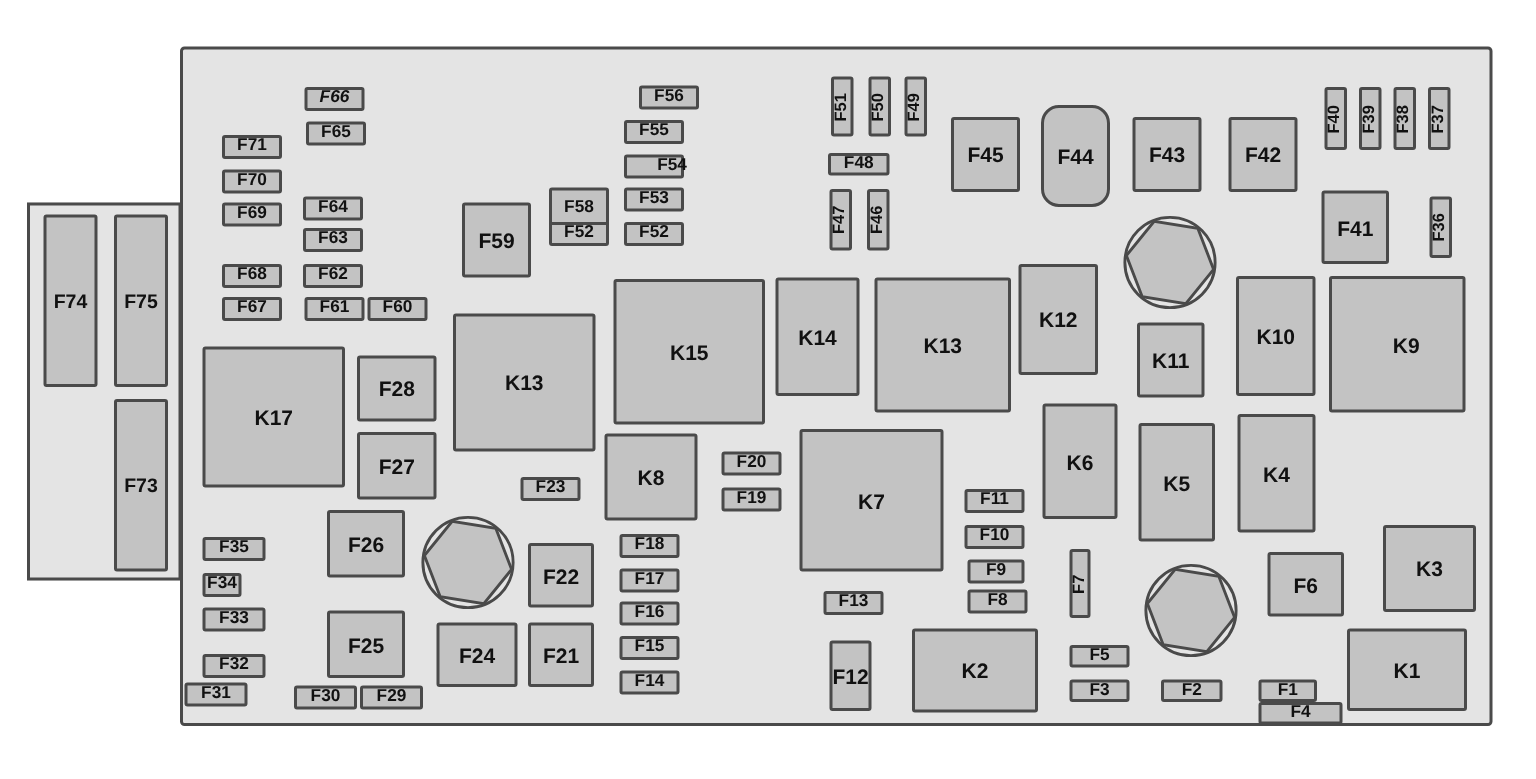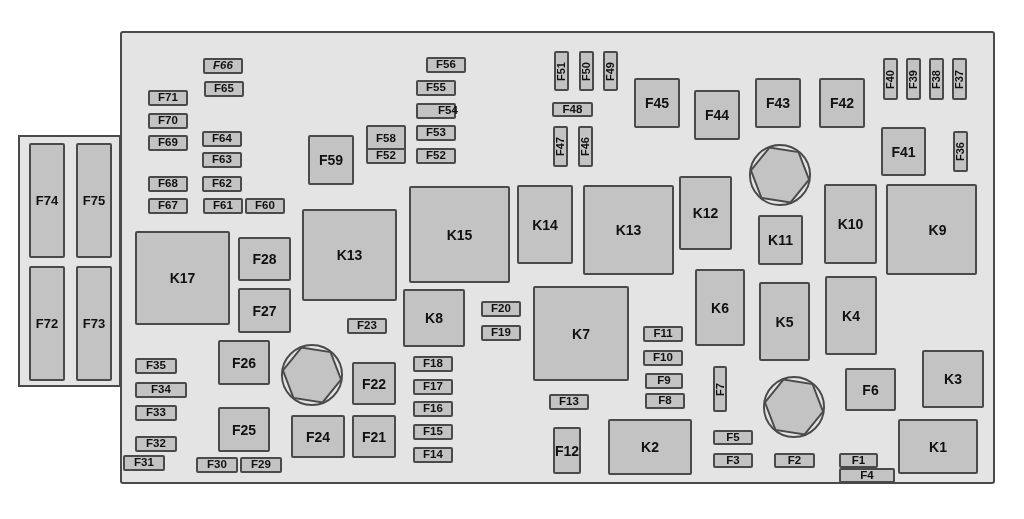--- a/index.html
+++ b/index.html
@@ -24,23 +24,20 @@
 <div class="stage">
   <div class="panel panel-left"></div>
   <div class="panel panel-main"></div>
   <div class="layer">
       <div class="el tall" style="left: 29px; top: 143px; width: 36px; height: 115px;">
         <span class="lbl">F74</span>
       </div>
       <div class="el tall" style="left: 76px; top: 143px; width: 36px; height: 115px;">
         <span class="lbl">F75</span>
       </div>
-      <div class="el tall" style="left: 29px; top: 266px; width: 36px; height: 115px;">
-        <span class="lbl">F72</span>
-      </div>
       <div class="el tall" style="left: 76px; top: 266px; width: 36px; height: 115px;">
         <span class="lbl">F73</span>
       </div>
       <div class="el fh" style="left: 203px; top: 58px; width: 40px; height: 16px; font-style: italic;">
         <span class="lbl">F66</span>
       </div>
       <div class="el fh" style="left: 204px; top: 81px; width: 40px; height: 16px;">
         <span class="lbl">F65</span>
       </div>
       <div class="el fh" style="left: 148px; top: 90px; width: 40px; height: 16px;">
@@ -111,21 +108,21 @@
       </div>
       <div class="el fv" style="left: 553px; top: 126px; width: 15px; height: 41px;">
         <span class="lbl">F47</span>
       </div>
       <div class="el fv" style="left: 578px; top: 126px; width: 15px; height: 41px;">
         <span class="lbl">F46</span>
       </div>
       <div class="el box" style="left: 634px; top: 78px; width: 46px; height: 50px;">
         <span class="lbl">F45</span>
       </div>
-      <div class="el box" style="left: 694px; top: 90px; width: 46px; height: 50px;">
+      <div class="el box" style="left: 694px; top: 70px; width: 46px; height: 68px; border-radius: 12px;">
         <span class="lbl">F44</span>
       </div>
       <div class="el box" style="left: 755px; top: 78px; width: 46px; height: 50px;">
         <span class="lbl">F43</span>
       </div>
       <div class="el box" style="left: 819px; top: 78px; width: 46px; height: 50px;">
         <span class="lbl">F42</span>
       </div>
       <div class="el fv" style="left: 883px; top: 58px; width: 15px; height: 42px;">
         <span class="lbl">F40</span>
@@ -222,21 +219,21 @@
       </div>
       <div class="el fh" style="left: 549px; top: 394px; width: 40px; height: 16px;">
         <span class="lbl">F13</span>
       </div>
       <div class="el fv" style="left: 713px; top: 366px; width: 14px; height: 46px;">
         <span class="lbl">F7</span>
       </div>
       <div class="el fh" style="left: 135px; top: 358px; width: 42px; height: 16px;">
         <span class="lbl">F35</span>
       </div>
-      <div class="el fh" style="left: 135px; top: 382px; width: 52px; height: 16px;">
+      <div class="el fh" style="left: 135px; top: 382px; width: 26px; height: 16px;">
         <span class="lbl">F34</span>
       </div>
       <div class="el fh" style="left: 135px; top: 405px; width: 42px; height: 16px;">
         <span class="lbl">F33</span>
       </div>
       <div class="el fh" style="left: 135px; top: 436px; width: 42px; height: 16px;">
         <span class="lbl">F32</span>
       </div>
       <div class="el fh" style="left: 123px; top: 455px; width: 42px; height: 16px;">
         <span class="lbl">F31</span>

